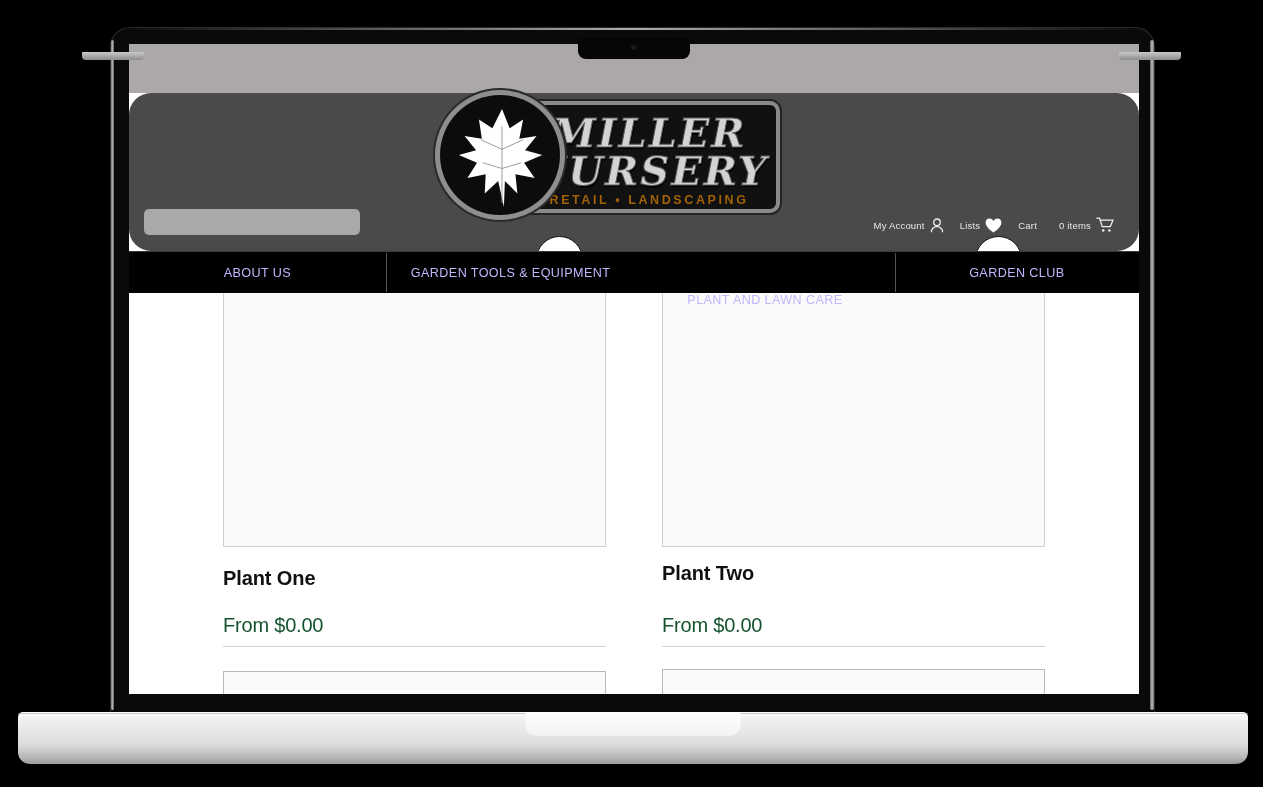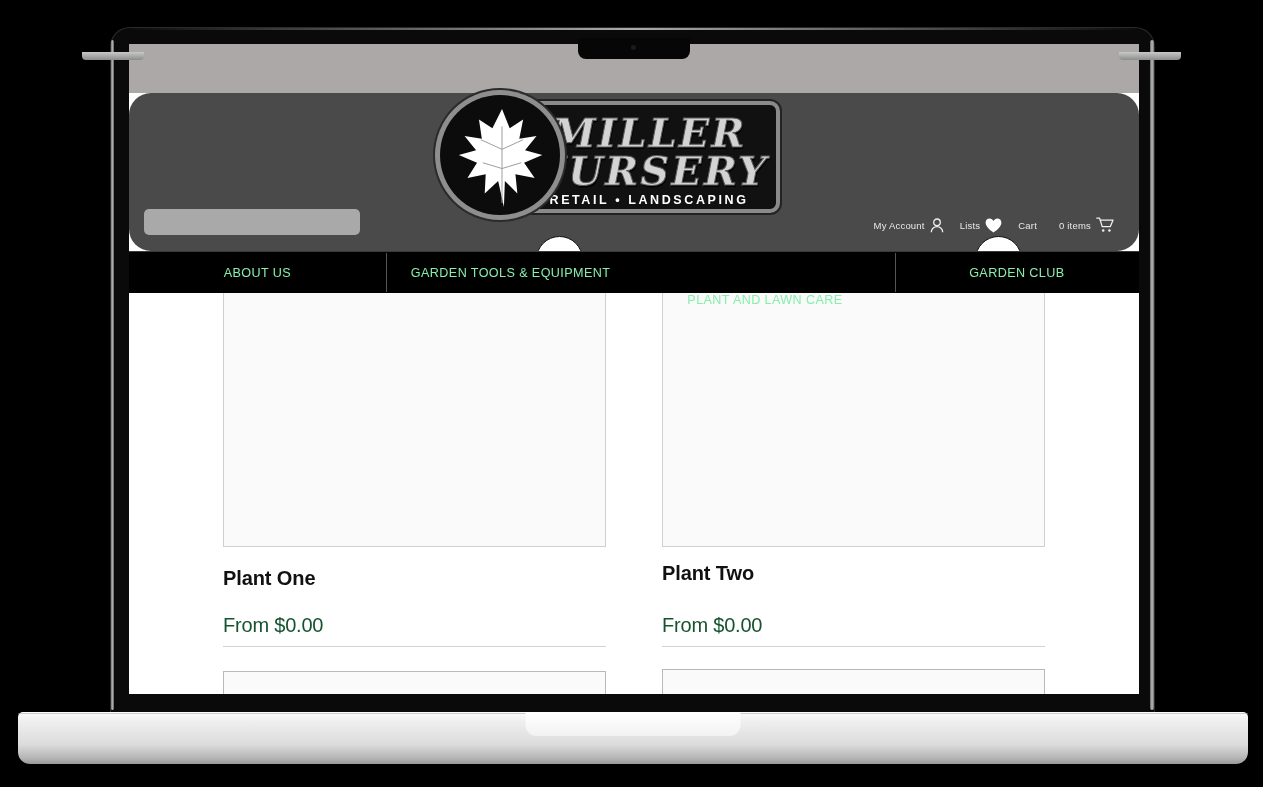--- a/index.html
+++ b/index.html
@@ -156,21 +156,21 @@
   }
   .logo-word.l1 { top: 4px;  font-size: 40px; }
   .logo-word.l2 { top: 42px; font-size: 40px; }
   .logo-tag {
     position: absolute;
     top: 88px;
     width: 100%;
     text-align: center;
     font-size: 12.5px;
     letter-spacing: 2.6px;
-    color: #ffffff;
+    color: #a16207;
     font-family: "Liberation Sans", sans-serif;
     font-weight: bold;
   }
 
   
   .search-box {
     position: absolute;
     left: 15px;
     top: 116px;
     width: 216px;
@@ -215,21 +215,21 @@
     display: flex;
     align-items: stretch;
     border-top: 1px solid #3a3a3a;
     z-index: 10;
   }
   .nav-item {
     flex: 1;
     display: flex;
     align-items: center;
     justify-content: center;
-    color: #86efac;
+    color: #c4b5fd;
     font-size: 12.6px;
     letter-spacing: .4px;
     cursor: pointer;
     position: relative;
     white-space: nowrap;
   }
   .nav-item + .nav-item::before {
     content: "";
     position: absolute;
     left: 0;

